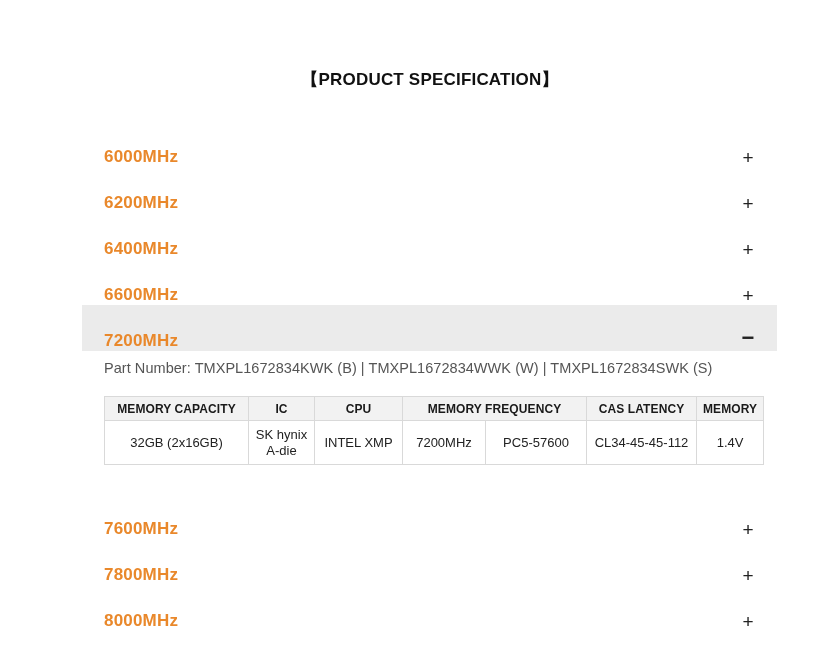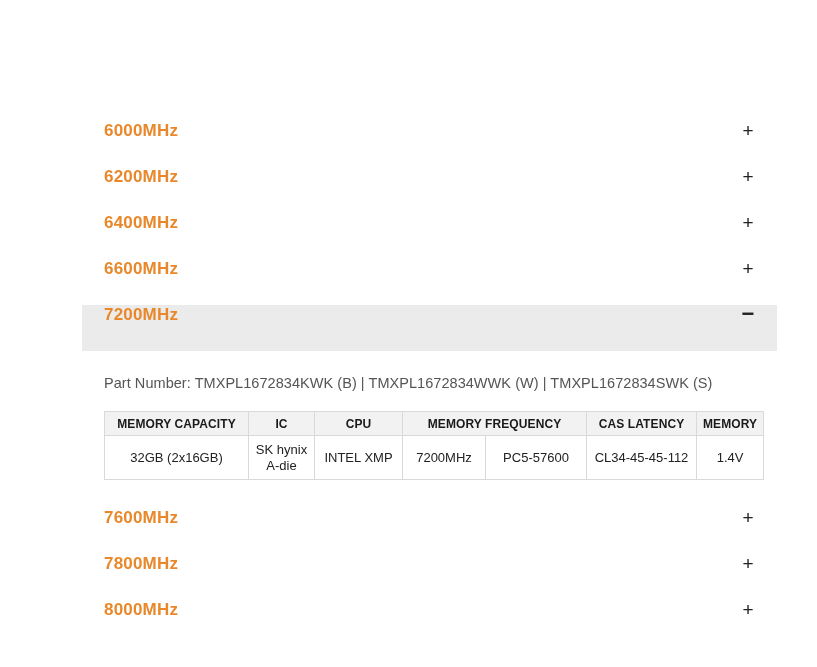--- a/index.html
+++ b/index.html
@@ -54,21 +54,21 @@
     top: 121px;
     width: 695px;
   }
   .acc-item {
     position: relative;
   }
   .acc-head {
     position: relative;
     height: 46px;
     display: flex;
-    align-items: flex-start;
+    align-items: flex-end;
     justify-content: space-between;
     padding: 0 22px 0 22px;
     box-sizing: border-box;
     cursor: pointer;
     user-select: none;
   }
   .acc-head.is-open {
     background: #ebebeb;
   }
   .acc-label {
@@ -93,21 +93,21 @@
     top: -2px;
   }
 
   
   .acc-body {
     padding: 0 0 0 22px;
   }
   .part-number {
     font-size: 14.5px;
     color: #555555;
-    margin-top: 24px;
+    margin-top: 9px;
     letter-spacing: 0.05px;
     white-space: nowrap;
   }
   .oc-profile {
     font-size: 14.5px;
     color: #555555;
     margin-top: 23px;
     letter-spacing: 0.05px;
   }
 
@@ -155,20 +155,21 @@
   .col-volt  { width: 63px; }
 
   .gap-after-table { height: 28px; }
 </style>
 </head>
 <body>
 
 <div class="page">
 
 
+  <div class="spec-title">【PRODUCT SPECIFICATION】</div>
 
   <div class="accordion">
 
     <div class="acc-item">
       <div class="acc-head">
         <span class="acc-label">6000MHz</span>
         <span class="acc-toggle">+</span>
       </div>
     </div>
 

